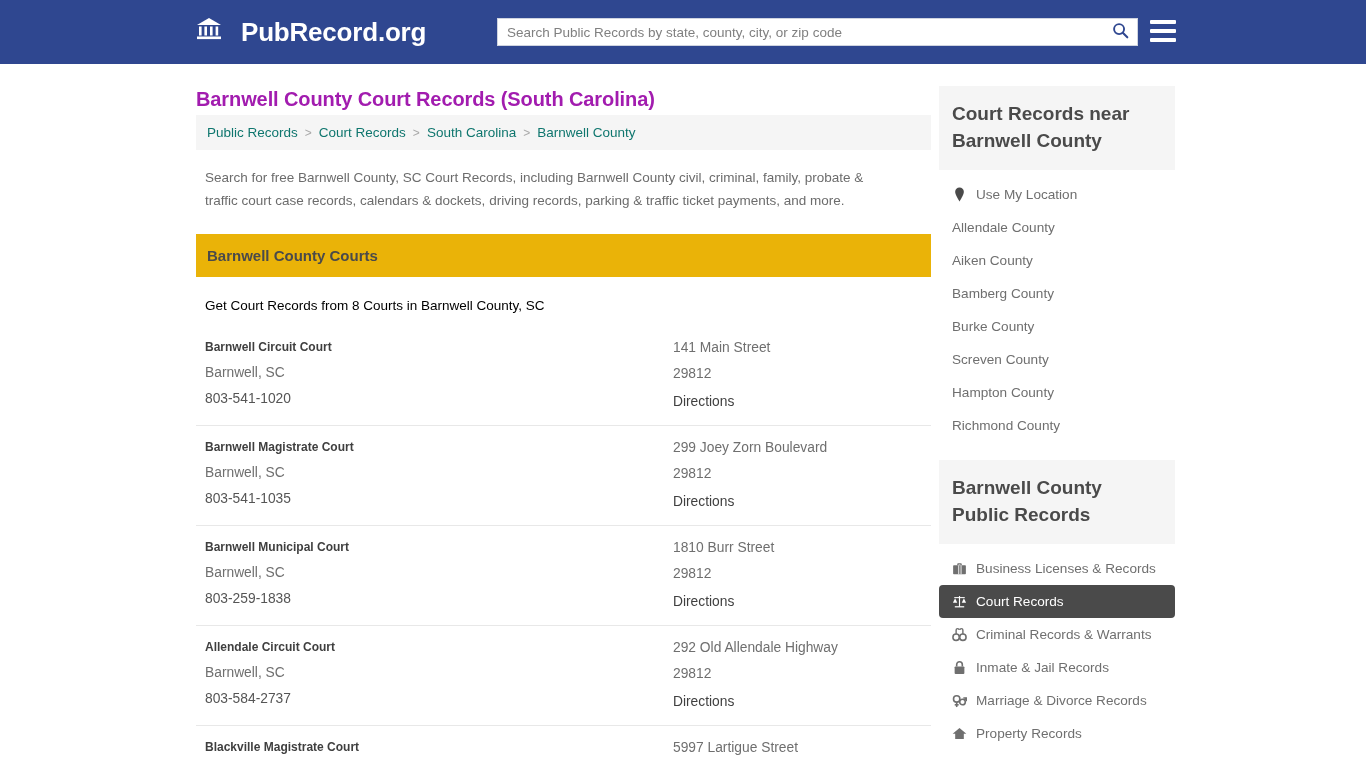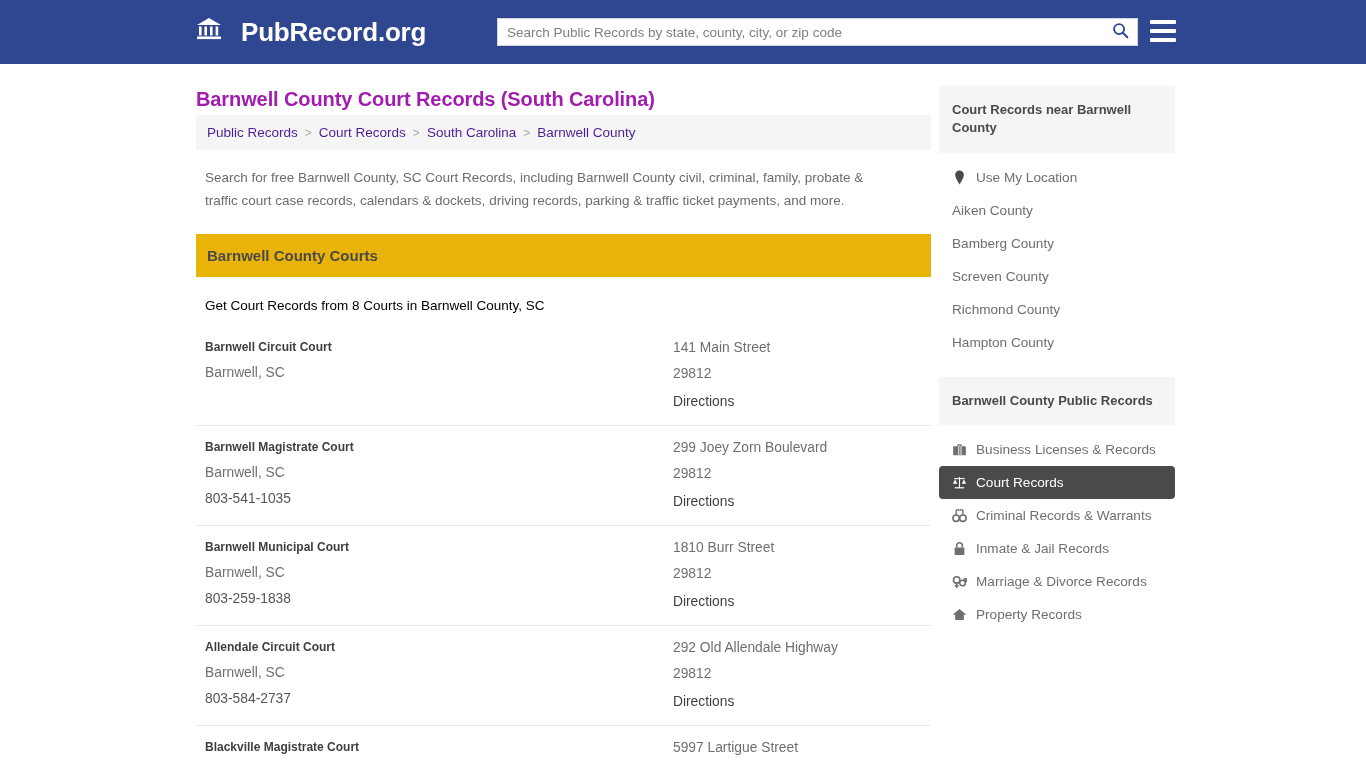--- a/index.html
+++ b/index.html
@@ -92,21 +92,21 @@
 
   .breadcrumb {
     background: #f5f5f5;
     padding: 10px 11px;
     font-size: 13.5px;
     color: #6c6c6c;
     display: flex;
     align-items: center;
     flex-wrap: wrap;
   }
-  .breadcrumb a { color: #4c1d95; text-decoration: none; }
+  .breadcrumb a { color: #0f766e; text-decoration: none; }
   .crumb-sep { color: #a9a9a9; margin: 0 7px; font-size: 12px; }
 
   .intro {
     font-size: 13.5px;
     line-height: 1.72;
     color: #6c6c6c;
     padding: 16px 9px 0 9px;
     max-width: 706px;
   }
 
@@ -151,21 +151,21 @@
     font-size: 13.8px;
     color: #3f3f3f;
     cursor: pointer;
   }
 
   
   .panel { margin-bottom: 18px; }
   .panel-head {
     background: #f5f5f5;
     padding: 15px 13px;
-    font-size: 13px;
+    font-size: 19px;
     font-weight: bold;
     color: #4a4a4a;
     line-height: 1.42;
   }
   .panel-body { padding-top: 8px; }
   .side-item {
     display: flex;
     align-items: center;
     gap: 9px;
     padding: 9px 13px;
@@ -244,20 +244,21 @@
 
     <div class="section-head">Barnwell County Courts</div>
 
     <div class="section-sub">Get Court Records from 8 Courts in Barnwell County, SC</div>
 
     <div class="court-list" id="court-list">
         <div class="court-row">
           <div class="court-left">
             <div class="court-name">Barnwell Circuit Court</div>
             <div class="court-line">Barnwell, SC</div>
+            <div class="court-line court-phone">803-541-1020</div>
           </div>
           <div class="court-right"><div class="court-line">141 Main Street</div><div class="court-line">29812</div><span class="directions-link">Directions</span></div>
         </div>
         <div class="court-row">
           <div class="court-left">
             <div class="court-name">Barnwell Magistrate Court</div>
             <div class="court-line">Barnwell, SC</div>
             <div class="court-line court-phone">803-541-1035</div>
           </div>
           <div class="court-right"><div class="court-line">299 Joey Zorn Boulevard</div><div class="court-line">29812</div><span class="directions-link">Directions</span></div>
@@ -296,33 +297,39 @@
       <div class="panel-body" id="nearby-list">
           <div class="side-item">
             <span class="side-icon">
               <svg viewBox="0 0 16 16" width="15" height="15" aria-hidden="true">
                 <path d="M8 0.6c-2.6 0-4.6 2-4.6 4.5C3.4 8.7 8 15.4 8 15.4s4.6-6.7 4.6-10.3C12.6 2.6 10.6 0.6 8 0.6z" fill="#4a4a4a"></path>
               </svg>
             </span>
             <span>Use My Location</span>
           </div>
           <div class="side-item plain">
+            <span>Allendale County</span>
+          </div>
+          <div class="side-item plain">
             <span>Aiken County</span>
           </div>
           <div class="side-item plain">
             <span>Bamberg County</span>
           </div>
           <div class="side-item plain">
+            <span>Burke County</span>
+          </div>
+          <div class="side-item plain">
             <span>Screven County</span>
           </div>
           <div class="side-item plain">
+            <span>Hampton County</span>
+          </div>
+          <div class="side-item plain">
             <span>Richmond County</span>
-          </div>
-          <div class="side-item plain">
-            <span>Hampton County</span>
           </div>
         </div>
     </div>
 
     <div class="panel">
       <div class="panel-head">Barnwell County Public Records</div>
       <div class="panel-body" id="records-list">
           <div class="side-item">
             <span class="side-icon">
               <svg viewBox="0 0 16 16" width="15" height="15" aria-hidden="true">

